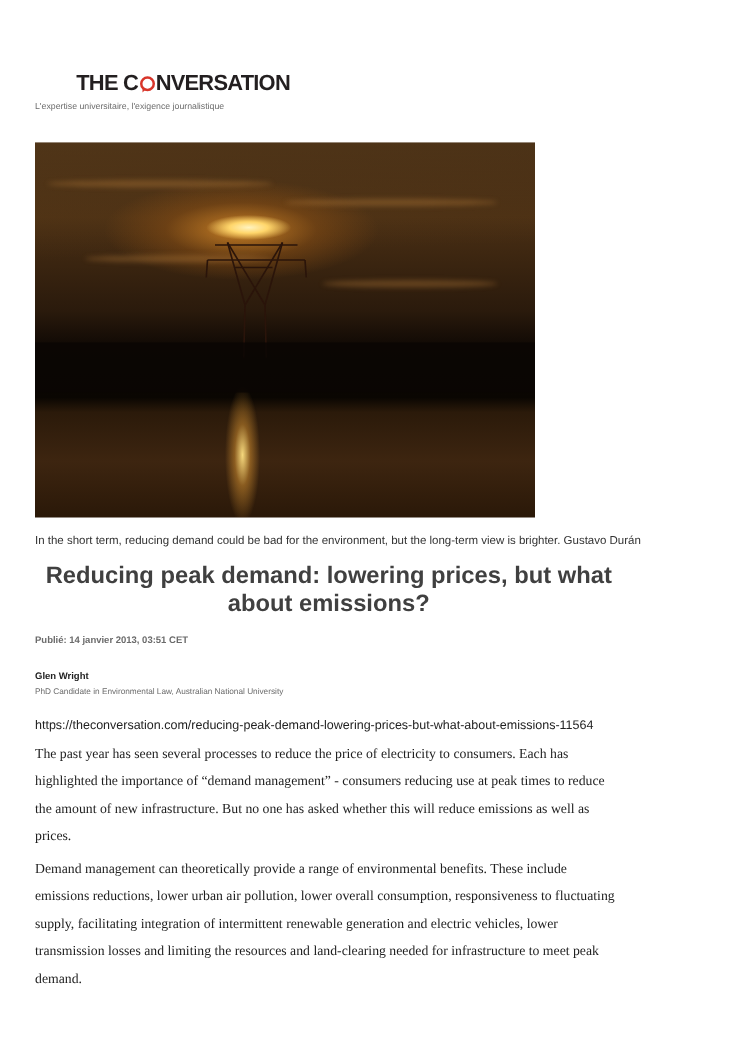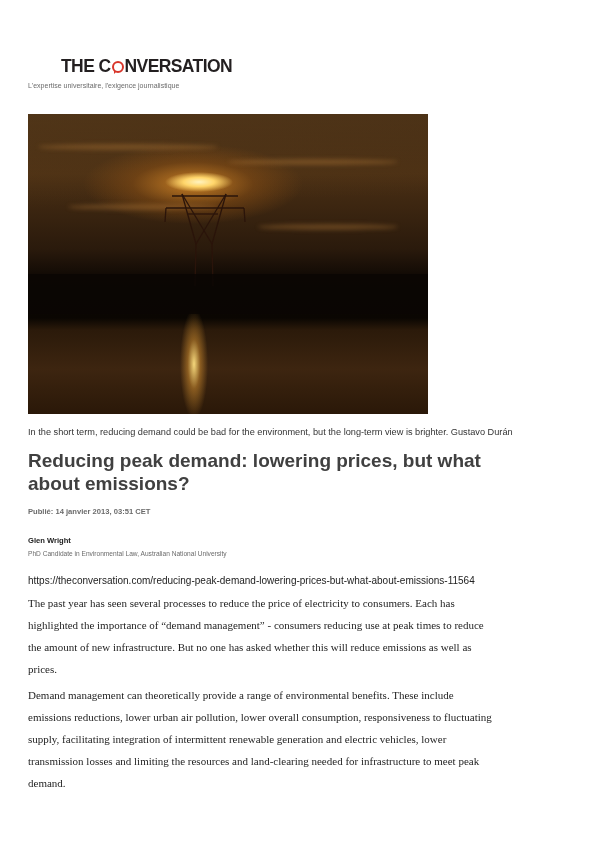--- a/index.html
+++ b/index.html
@@ -45,21 +45,21 @@
   .hero svg { position: absolute; left: 0; top: 0; }
 
   .caption {
     position: absolute; left: 0; top: 427px;
     font-family: "Liberation Sans", sans-serif; font-size: 9.2px; color: #333;
     white-space: nowrap;
   }
   .title {
     position: absolute; left: 0; top: 449px; width: 470px;
     font-family: "Liberation Sans", sans-serif; font-weight: 700;
-    font-size: 19px; line-height: 23px; color: #404040; margin: 0;
+    font-size: 19px; line-height: 23px; color: #404040; margin: 0; text-align: center;
   }
   .published {
     position: absolute; left: 0; top: 507px;
     font-family: "Liberation Sans", sans-serif; font-size: 7.6px; color: #6b6b6b; font-weight: bold;
   }
   .author {
     position: absolute; left: 0; top: 536px;
     font-family: "Liberation Sans", sans-serif; font-weight: 700; font-size: 7.6px; color: #222;
   }
   .affil {

